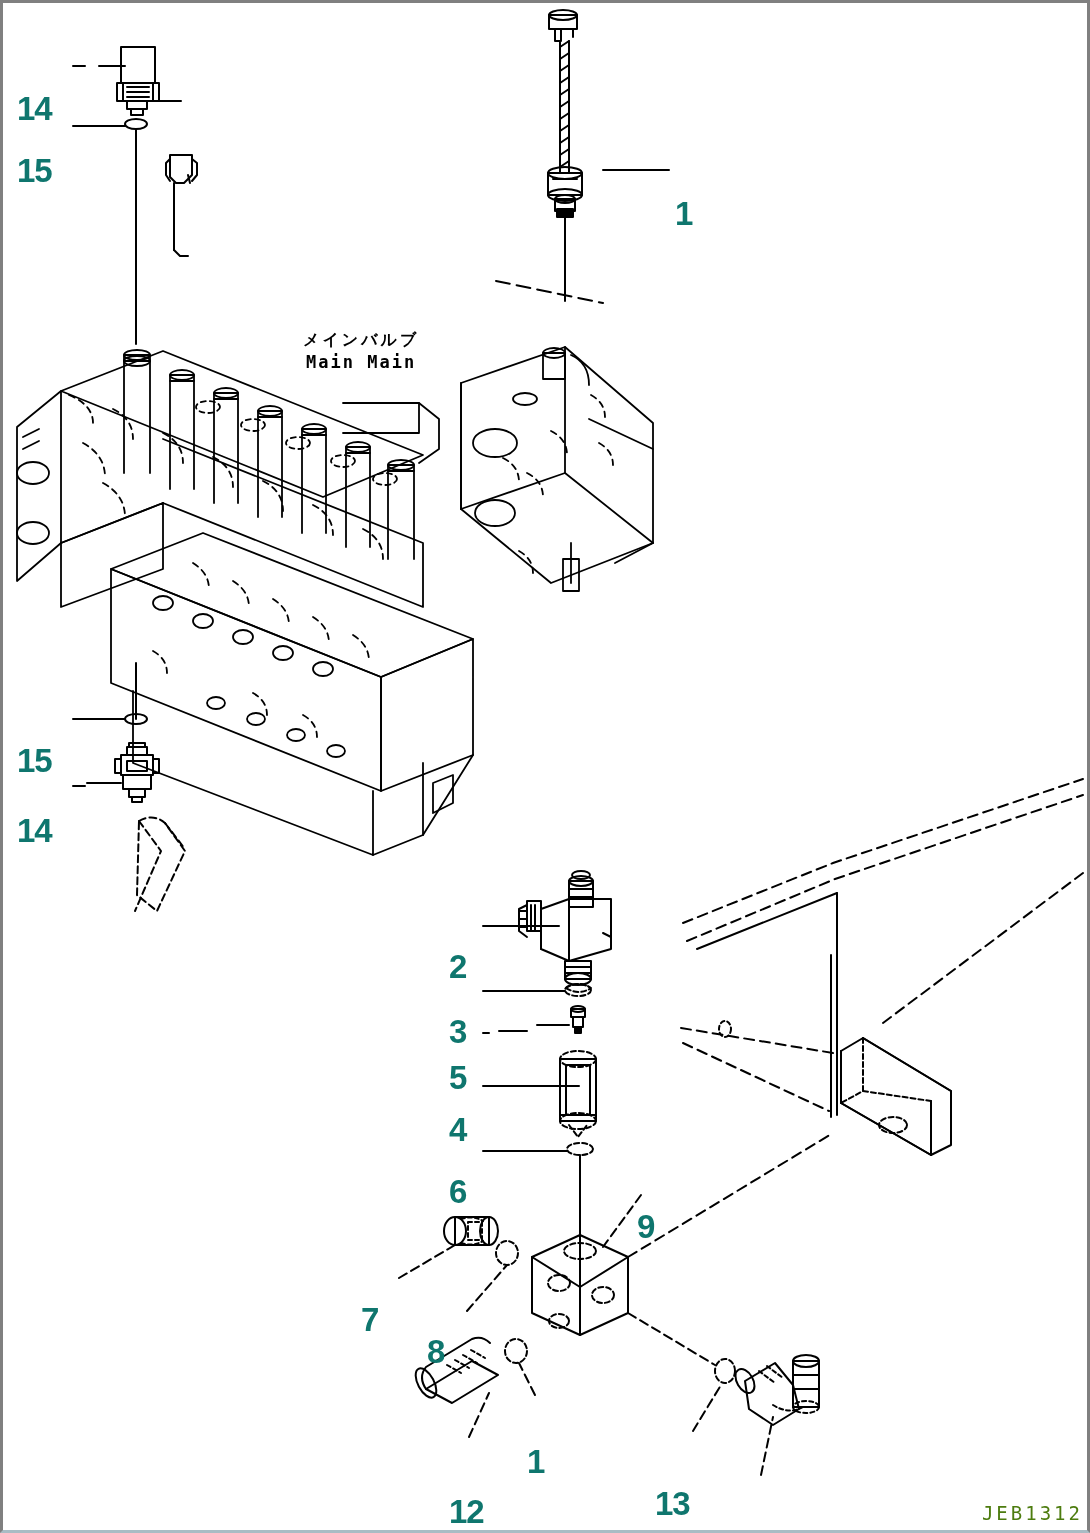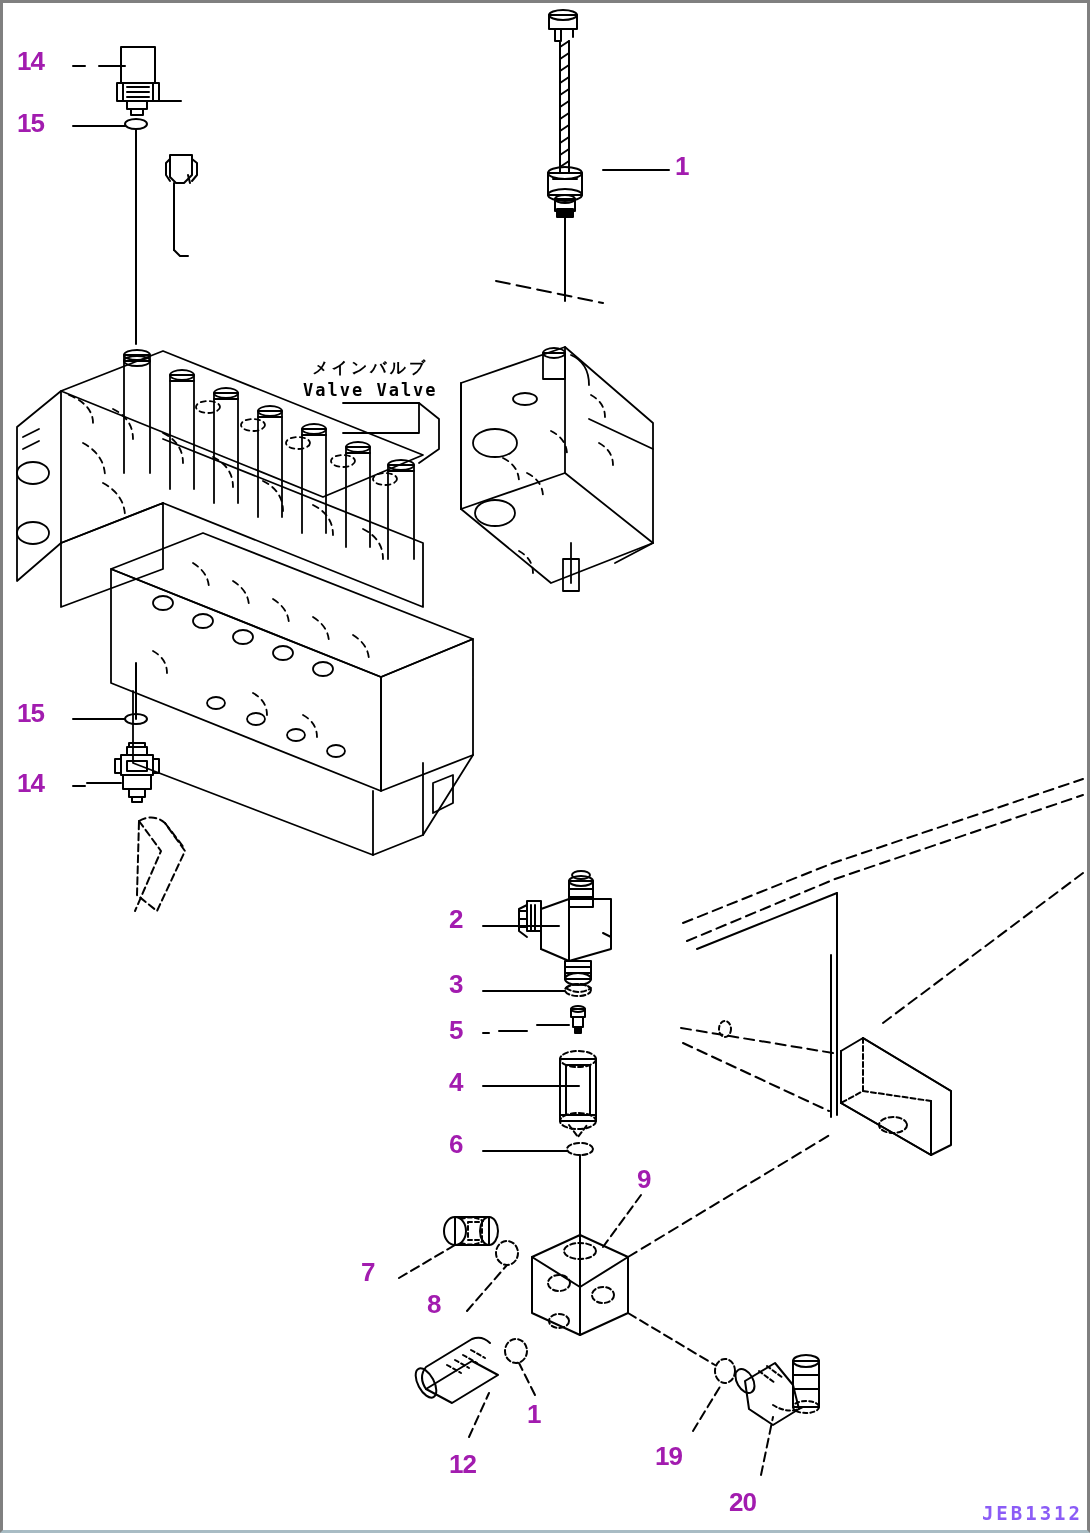--- a/index.html
+++ b/index.html
@@ -12,50 +12,51 @@
     border-left:3px solid #808080;
     border-top:3px solid #808080;
     border-right:3px solid #808080;
     border-bottom:3px solid #a8bcc4;
     box-sizing:border-box;
     overflow:hidden;
   }
   #svgroot{position:absolute;left:0;top:0;width:1090px;height:1533px;}
   .callout{
     position:absolute;
-    color:#a21caf;
+    color:#0f766e;
     font-weight:bold;
     font-family:"Liberation Sans",sans-serif;
-    font-size:26px;
+    font-size:33px;
     line-height:1;
     letter-spacing:-1px;
     white-space:nowrap;
     user-select:none;
+    margin-top:44px;
   }
   .grouplabel{
     position:absolute;
     color:#000000;
     font-family:"DejaVu Sans Mono",monospace;
     font-size:17px;
     line-height:1.35;
     text-align:center;
     white-space:nowrap;
     letter-spacing:2px;
     font-weight:bold;
   }
   .grouplabel .jp{font-family:"DejaVu Sans",sans-serif;font-size:16px;letter-spacing:3px;display:block;}
   .grouplabel .en{display:block;}
   #pagecode{
     position:absolute;
     right:4px;bottom:6px;
-    color:#8b5cf6;
+    color:#4d7c0f;
     font-family:"DejaVu Sans Mono",monospace;
     font-size:19px;
     letter-spacing:3px;
-    font-weight:bold;
+    font-weight:normal;
     white-space:nowrap;
   }
 </style>
 </head>
 <body>
 
 <div id="page">
 
   <svg id="svgroot" viewBox="0 0 1090 1533">
     <g fill="none" stroke="#000000" stroke-width="2" stroke-linecap="round" stroke-linejoin="round">
@@ -413,39 +414,39 @@
         <path d="M928 1098 L928 1152"></path>
         <path d="M838 1100 L928 1152"></path>
         <path d="M860 1035 L860 1088 L838 1100" stroke-dasharray="5 3"></path>
         <ellipse cx="890" cy="1122" rx="14" ry="8" stroke-dasharray="5 3"></ellipse>
         <path d="M860 1088 L928 1098" stroke-dasharray="5 3"></path>
       </g>
 
     </g>
   </svg>
 
-  <div class="grouplabel" style="left:300px; top:354px;">
+  <div class="grouplabel" style="left:300px; top:326px;">
     <span class="jp">メインバルブ</span>
-    <span class="en">Valve Valve</span>
+    <span class="en">Main Main</span>
   </div>
 
 
   <div class="callout" style="left:14px; top:45px;">14</div>
   <div class="callout" style="left:14px; top:107px;">15</div>
   <div class="callout" style="left:672px; top:150px;">1</div>
   <div class="callout" style="left:14px; top:697px;">15</div>
   <div class="callout" style="left:14px; top:767px;">14</div>
   <div class="callout" style="left:446px; top:903px;">2</div>
   <div class="callout" style="left:446px; top:968px;">3</div>
   <div class="callout" style="left:446px; top:1014px;">5</div>
   <div class="callout" style="left:446px; top:1066px;">4</div>
   <div class="callout" style="left:446px; top:1128px;">6</div>
   <div class="callout" style="left:634px; top:1163px;">9</div>
   <div class="callout" style="left:358px; top:1256px;">7</div>
   <div class="callout" style="left:424px; top:1288px;">8</div>
   <div class="callout" style="left:524px; top:1398px;">1</div>
   <div class="callout" style="left:446px; top:1448px;">12</div>
-  <div class="callout" style="left:652px; top:1440px;">19</div>
+  <div class="callout" style="left:652px; top:1440px;">13</div>
   <div class="callout" style="left:726px; top:1486px;">20</div>
 
   <div id="pagecode">JEB1312</div>
 
 </div>
 
 </body></html>

